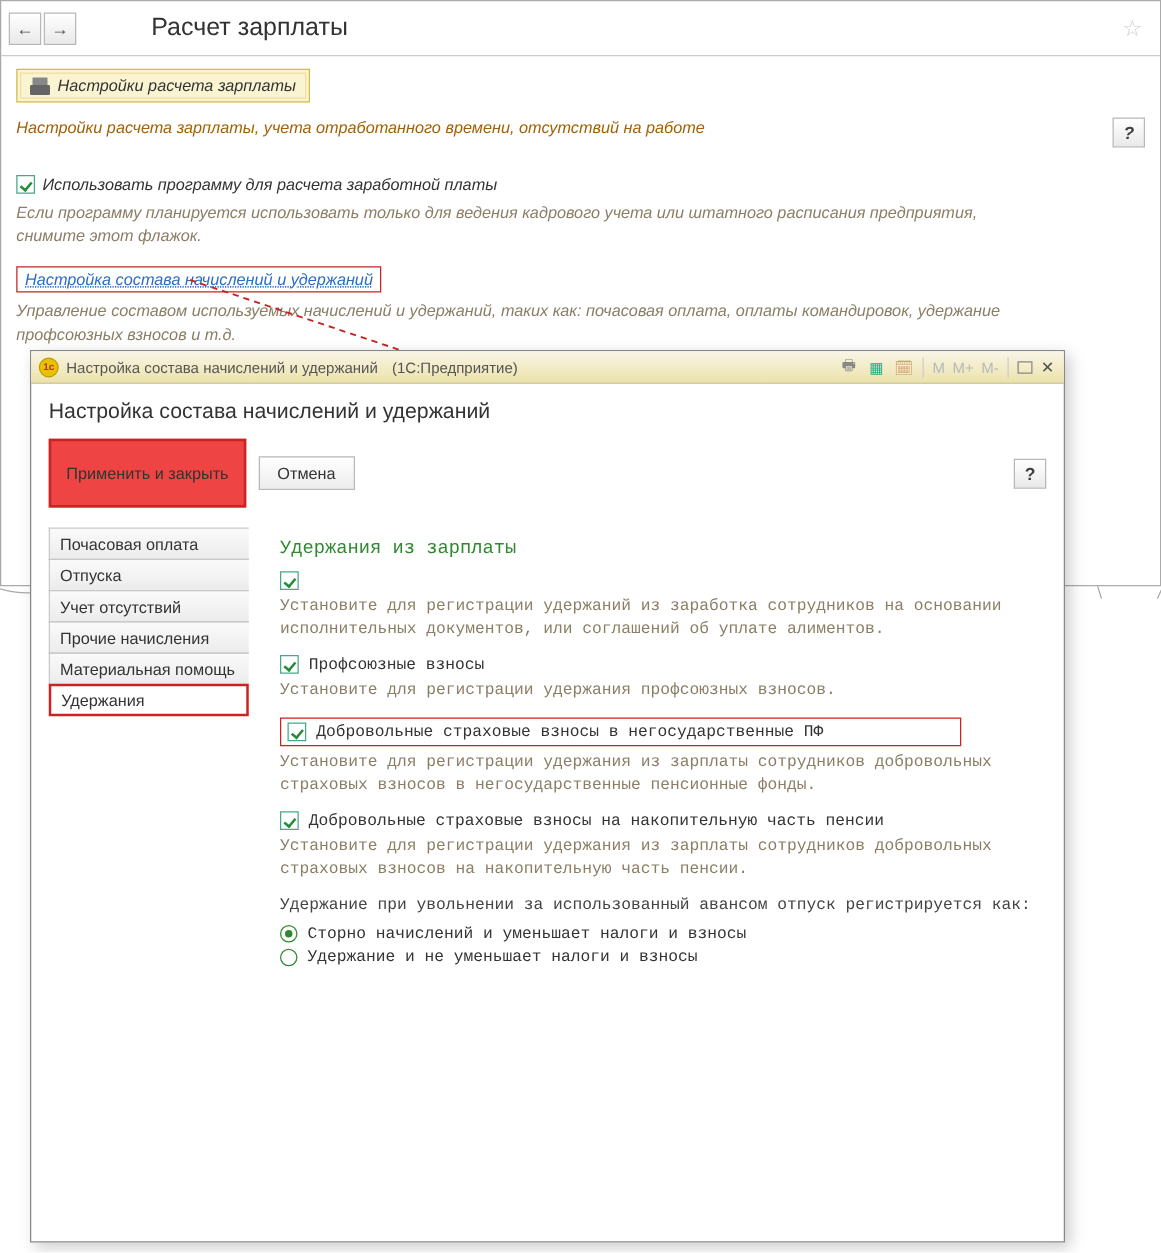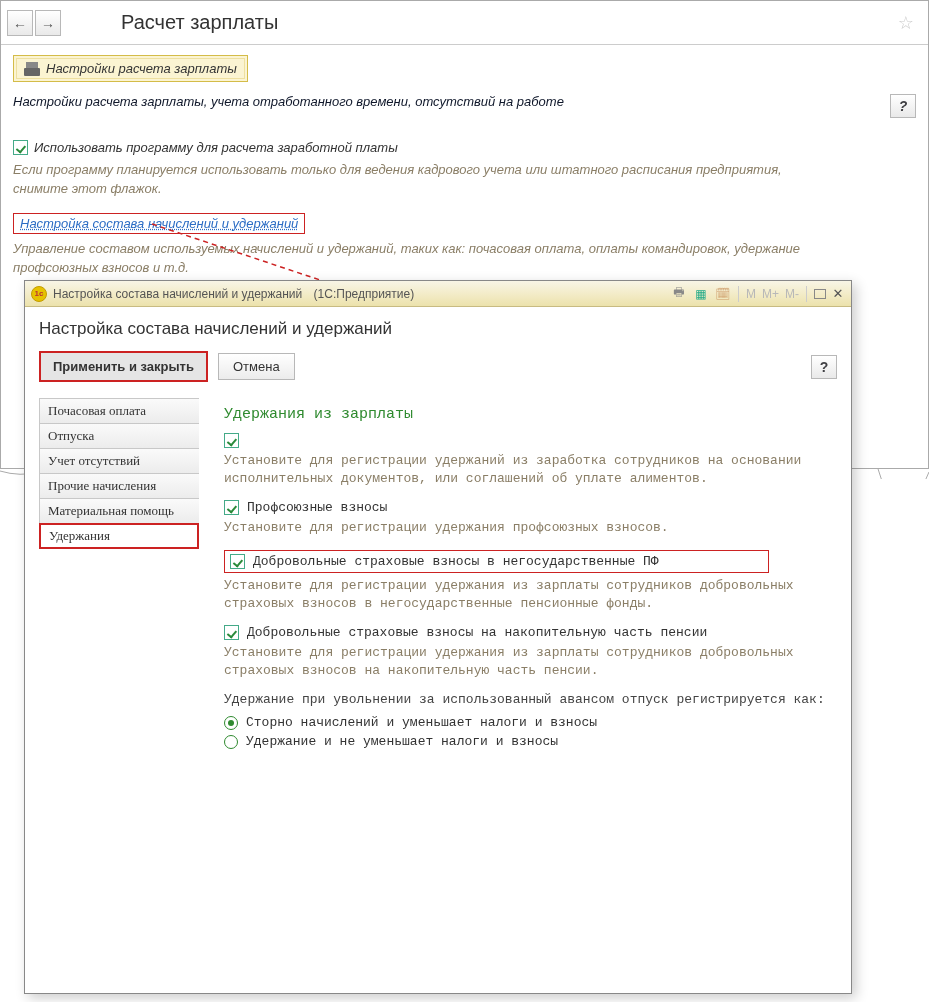--- a/index.html
+++ b/index.html
@@ -35,21 +35,21 @@
     display: inline-flex; align-items: center; gap: 6px;
     border: 1px solid #d4bc48; background: #fbf4d2;
     outline: 1px solid #eee0a0; outline-offset: -4px;
     padding: 5px 10px; margin-bottom: 12px; cursor: pointer;
   }
   .print-icon { display:inline-block; width:16px; height:14px; position:relative; }
   .print-icon::before { content:""; position:absolute; left:2px; top:0; width:12px; height:6px; background:#888;}
   .print-icon::after { content:""; position:absolute; left:0; top:6px; width:16px; height:8px; background:#666; border-radius:1px;}
 
   .caption-row { display:flex; align-items:flex-start; gap:10px; }
-  .subtitle { color:#0f172a; flex:1; }
+  .subtitle { color:#a16207; flex:1; }
   .help-btn {
     width:26px; height:24px; border:1px solid #b8b8b8;
     background: linear-gradient(#fff,#e9e9e9);
     display:flex; align-items:center; justify-content:center;
     font-weight:bold; cursor:pointer; font-size:14px; color:#404044;
   }
 
   .checkbox-row { margin-top:22px; display:flex; align-items:center; gap:6px; }
   .chk {
     width:15px; height:15px; border:1px solid #4a8; background:#fff;
@@ -93,39 +93,39 @@
   .tb-sep { width:1px; height:16px; background:#ccc; margin:0 4px; }
   .tb-close { width:18px; height:18px; display:inline-flex; align-items:center; justify-content:center; cursor:pointer; font-size:13px; color:#555;}
   .tb-rect { width:18px; height:18px; display:inline-flex; align-items:center; justify-content:center; cursor:pointer;}
   .tb-rect::before { content:""; width:10px; height:8px; border:1px solid #888; }
 
   .modal-body { padding:12px 14px; flex:1; display:flex; flex-direction:column; }
   .modal-heading { font-size:17px; margin-bottom:12px; }
 
   .modal-actions { display:flex; align-items:center; gap:10px; }
   .btn-apply {
-    border:2px solid #c22; background:#e5e5e5;
-    padding:6px 12px; font-weight:bold; font-size:13px; cursor:pointer;
+    border:2px solid #c22; background:#ef4444;
+    padding:18px 12px; font-weight:normal; font-size:13px; cursor:pointer;
     position:relative;
   }
   .btn-cancel {
     border:1px solid #b8b8b8; background:linear-gradient(#fff,#ececec);
     padding:5px 14px; font-size:13px; cursor:pointer;
   }
 
   .modal-content { display:flex; margin-top:16px; flex:1; }
 
   
   .tab-list { width:160px; display:flex; flex-direction:column;}
   .tab {
     border:1px solid #c8c8c8; border-right:none;
     padding:5px 8px; font-size:13px; color:#333;
     background:linear-gradient(#fafafa,#ececec);
     margin-bottom:-1px; cursor:pointer;
-    height:26px; display:flex; align-items:center;font-family:Liberation Serif, serif;
+    height:26px; display:flex; align-items:center;
   }
   .tab.active {
     border:2px solid #c22; background:#fff;
   }
 
   
   .panel { flex:1; border:1px solid #c8c8c8; padding:8px 12px 12px; margin-left:-1px; overflow:auto;font-family:Liberation Mono, monospace;}
   .panel.noborder { border:none; padding-left:26px; }
   .panel-title { color:#2f8a2f; font-size:15px; margin-bottom:10px; }
 

